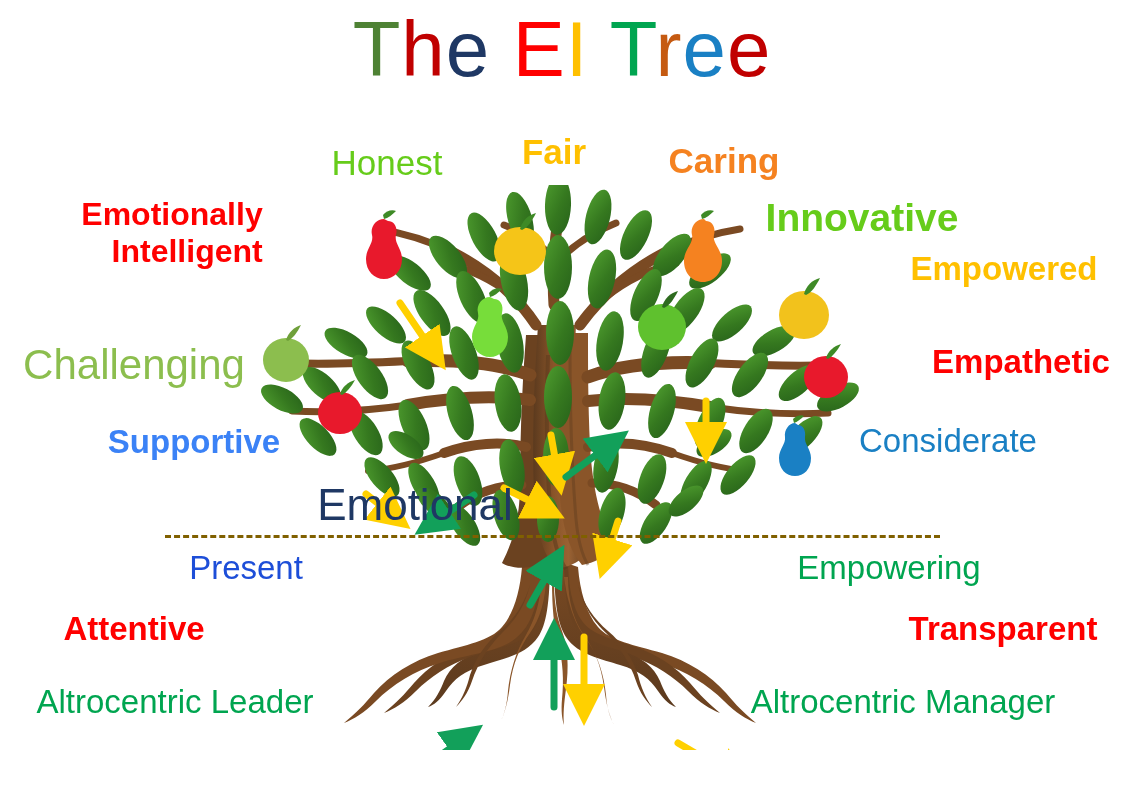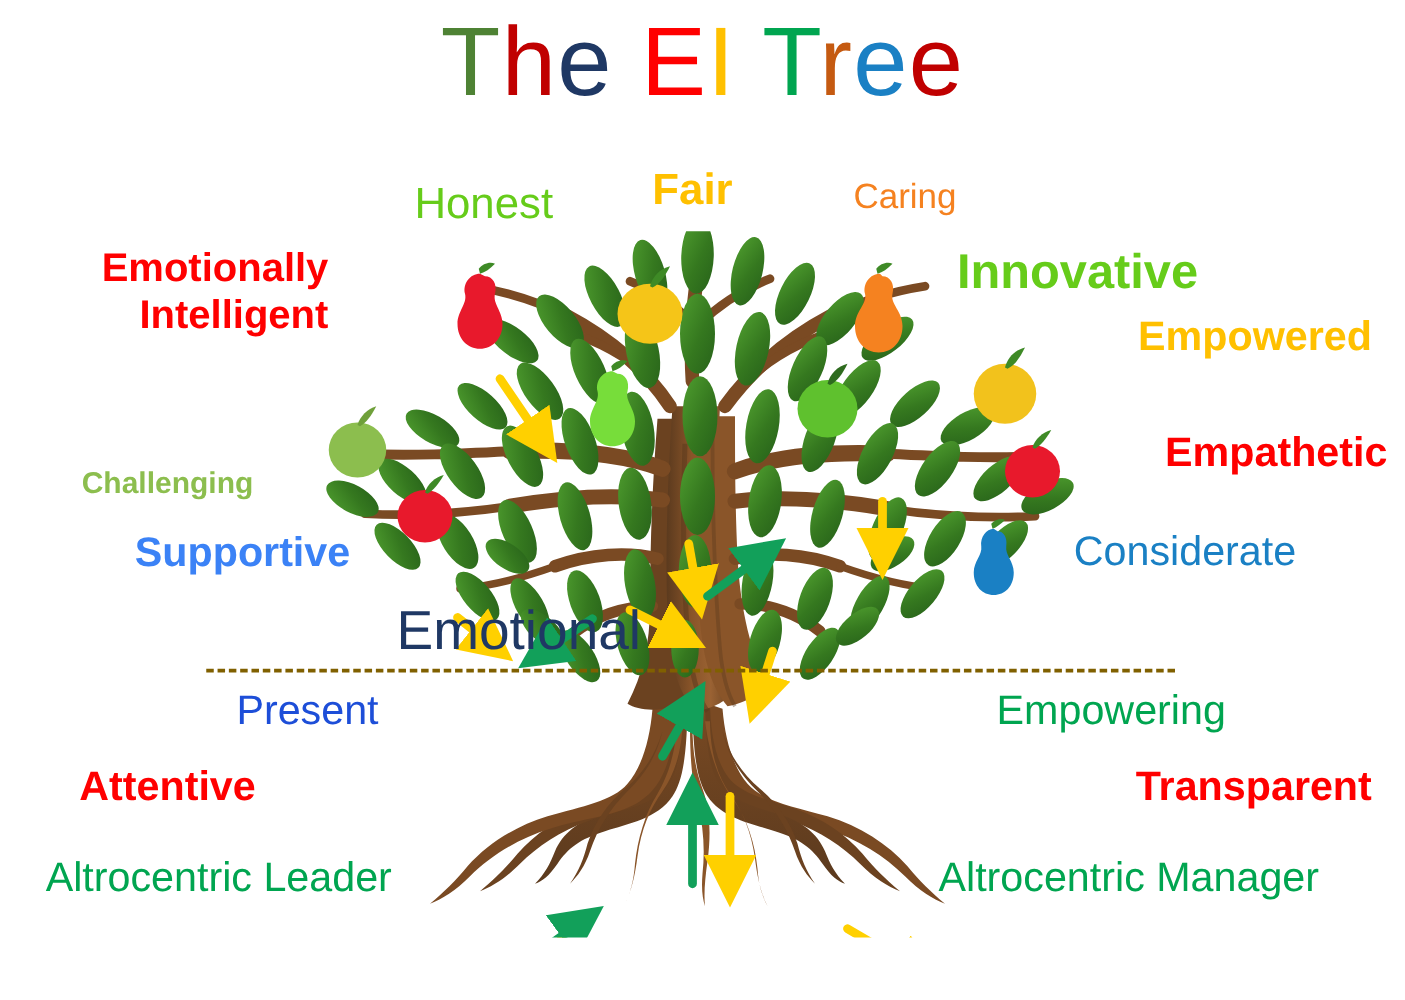--- a/index.html
+++ b/index.html
@@ -331,27 +331,27 @@
         <path d="M337,648 L337,595" stroke="#12A05A" stroke-width="7" marker-end="url(#arrG)"></path>
       </g>
     </svg>
   </div>
 
   <div id="divider" style="border-top-color: rgb(128, 96, 0);"></div>
 
   <div id="labels-layer">
       <div class="lbl ctr" style="left: 387px; top: 143px; color: rgb(102, 204, 26); font-weight: 400; font-size: 35px;">Honest</div>
       <div class="lbl ctr" style="left: 554px; top: 132px; color: rgb(255, 192, 0); font-weight: 700; font-size: 35px;">Fair</div>
-      <div class="lbl ctr" style="left: 724px; top: 141px; color: rgb(245, 130, 32); font-weight: 400; font-size: 28px;">Caring</div>
+      <div class="lbl ctr" style="left: 724px; top: 141px; color: rgb(245, 130, 32); font-weight: 700; font-size: 35px;">Caring</div>
       <div class="lbl ctr" style="left: 862px; top: 196px; color: rgb(102, 204, 26); font-weight: 700; font-size: 39px;">Innovative</div>
       <div class="lbl ctr" style="left: 1004px; top: 250px; color: rgb(255, 192, 0); font-weight: 600; font-size: 33px;">Empowered</div>
       <div class="lbl ctr" style="left: 1021px; top: 343px; color: rgb(255, 0, 0); font-weight: 700; font-size: 33px;">Empathetic</div>
       <div class="lbl ctr" style="left: 948px; top: 422px; color: rgb(26, 128, 196); font-weight: 400; font-size: 33px;">Considerate</div>
       <div class="lbl ctr" style="left: 172px; top: 196px; color: rgb(255, 0, 0); font-weight: 700; font-size: 32px; text-align: right;">Emotionally<br>Intelligent</div>
-      <div class="lbl ctr" style="left: 134px; top: 341px; color: rgb(140, 190, 78); font-weight: 700; font-size: 24px; margin-top: 32px;">Challenging</div>
+      <div class="lbl ctr" style="left: 134px; top: 341px; color: rgb(140, 190, 78); font-weight: 400; font-size: 42px;">Challenging</div>
       <div class="lbl ctr" style="left: 194px; top: 423px; color: #3b82f6; font-weight: 700; font-size: 33px;">Supportive</div>
       <div class="lbl ctr" style="left: 246px; top: 549px; color: #1d4ed8; font-weight: 400; font-size: 33px;">Present</div>
       <div class="lbl ctr" style="left: 889px; top: 549px; color: rgb(0, 165, 80); font-weight: 400; font-size: 33px;">Empowering</div>
       <div class="lbl ctr" style="left: 134px; top: 610px; color: rgb(255, 0, 0); font-weight: 700; font-size: 33px;">Attentive</div>
       <div class="lbl ctr" style="left: 1003px; top: 610px; color: rgb(255, 0, 0); font-weight: 700; font-size: 33px;">Transparent</div>
       <div class="lbl ctr" style="left: 175px; top: 683px; color: rgb(0, 165, 80); font-weight: 400; font-size: 33px;">Altrocentric Leader</div>
       <div class="lbl ctr" style="left: 903px; top: 683px; color: rgb(0, 165, 80); font-weight: 400; font-size: 33px;">Altrocentric Manager</div>
     </div>
 
   <div class="lbl ctr" id="mid-emotional" style="left: 415px; top: 480px; color: rgb(31, 56, 100); font-size: 44px;">Emotional</div>

